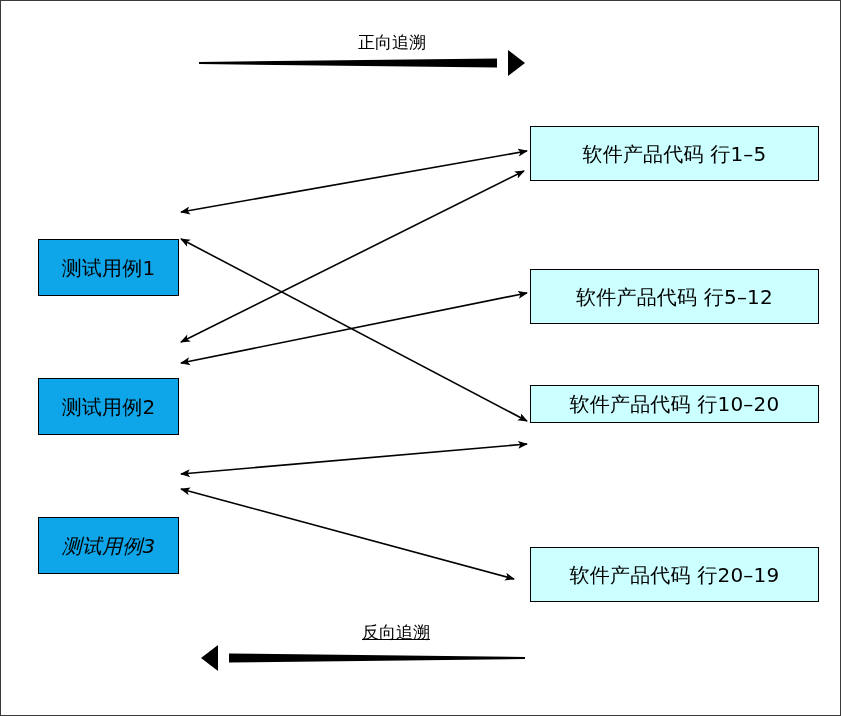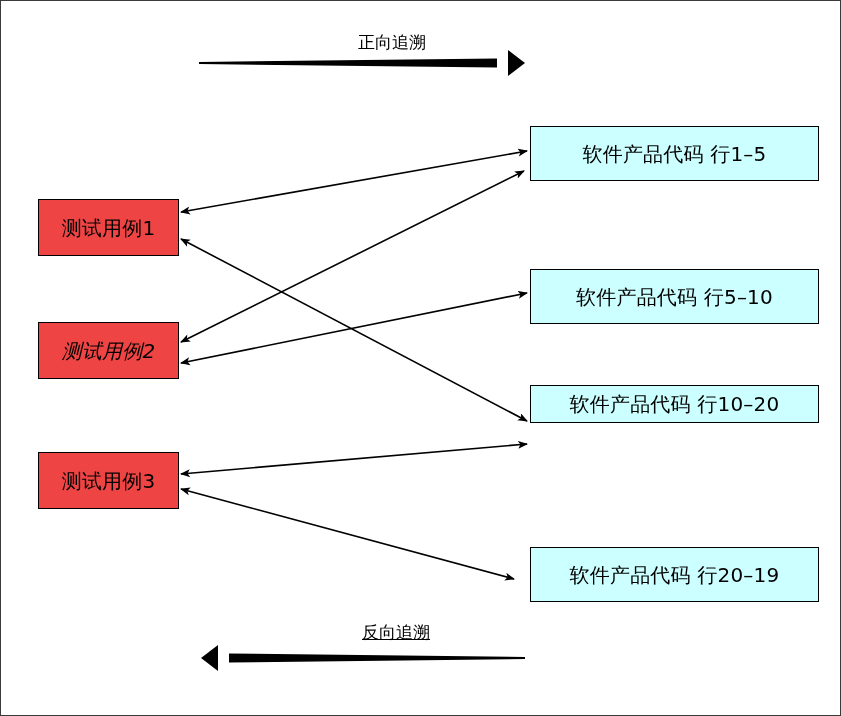--- a/index.html
+++ b/index.html
@@ -33,21 +33,22 @@
     align-items: center;
     justify-content: center;
     text-align: center;
     color: #000000;
     font-size: 20px;
     line-height: 1.2;
     letter-spacing: 0.2px;
     white-space: nowrap;
   }
   .node.testcase {
-    background: #ef4444;
+    background: #0ea5e9;
+    margin-top: 40px;
   }
   .node.code {
     background: #ccffff;
   }
   .banner-label {
     position: absolute;
     font-size: 17px;
     color: #000000;
     white-space: nowrap;
     text-align: center;
@@ -79,31 +80,31 @@
         <line x1="180" y1="362" x2="526" y2="292" stroke="#000000" stroke-width="1.6" marker-end="url(#arrow-end)" marker-start="url(#arrow-start)"></line>
         <line x1="180" y1="473" x2="526" y2="443" stroke="#000000" stroke-width="1.6" marker-end="url(#arrow-end)" marker-start="url(#arrow-start)"></line>
         <line x1="180" y1="488" x2="513" y2="578" stroke="#000000" stroke-width="1.6" marker-end="url(#arrow-end)" marker-start="url(#arrow-start)"></line>
       </g>
   </svg>
 
   <div id="node-layer">
       <div class="node testcase" style="left: 37px; top: 198px; width: 141px; height: 57px;">
         <span>测试用例1</span>
       </div>
-      <div class="node testcase" style="left: 37px; top: 321px; width: 141px; height: 57px; font-style: italic;">
+      <div class="node testcase" style="left: 37px; top: 337px; width: 141px; height: 57px;">
         <span>测试用例2</span>
       </div>
-      <div class="node testcase" style="left: 37px; top: 451px; width: 141px; height: 57px;">
+      <div class="node testcase" style="left: 37px; top: 476px; width: 141px; height: 57px; font-style: italic;">
         <span>测试用例3</span>
       </div>
       <div class="node code" style="left: 529px; top: 125px; width: 289px; height: 55px;">
         <span>软件产品代码 行1–5</span>
       </div>
       <div class="node code" style="left: 529px; top: 268px; width: 289px; height: 55px;">
-        <span>软件产品代码 行5–10</span>
+        <span>软件产品代码 行5–12</span>
       </div>
       <div class="node code" style="left: 529px; top: 384px; width: 289px; height: 38px;">
         <span>软件产品代码 行10–20</span>
       </div>
       <div class="node code" style="left: 529px; top: 546px; width: 289px; height: 55px;">
         <span>软件产品代码 行20–19</span>
       </div>
     </div>
   <div id="banner-layer">
       <div class="banner-label" style="left: 316px; top: 30px; width: 150px;">正向追溯</div>

